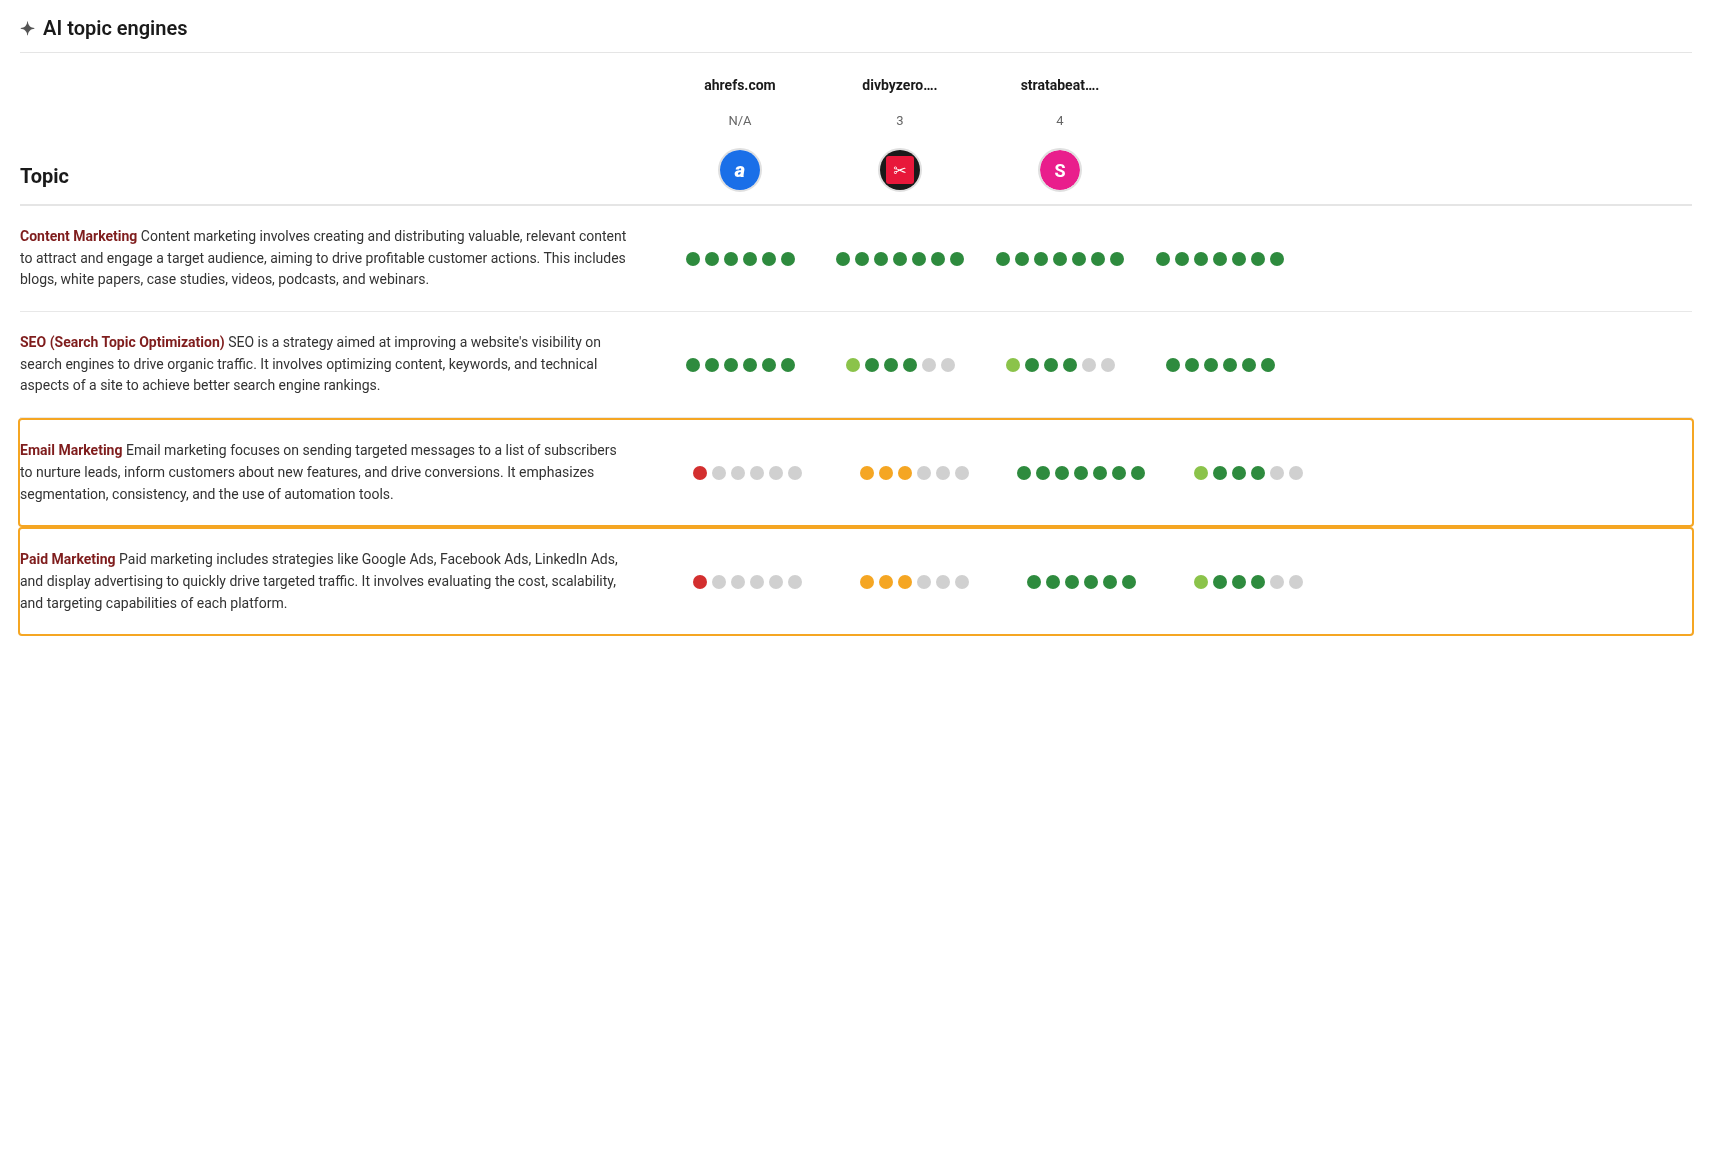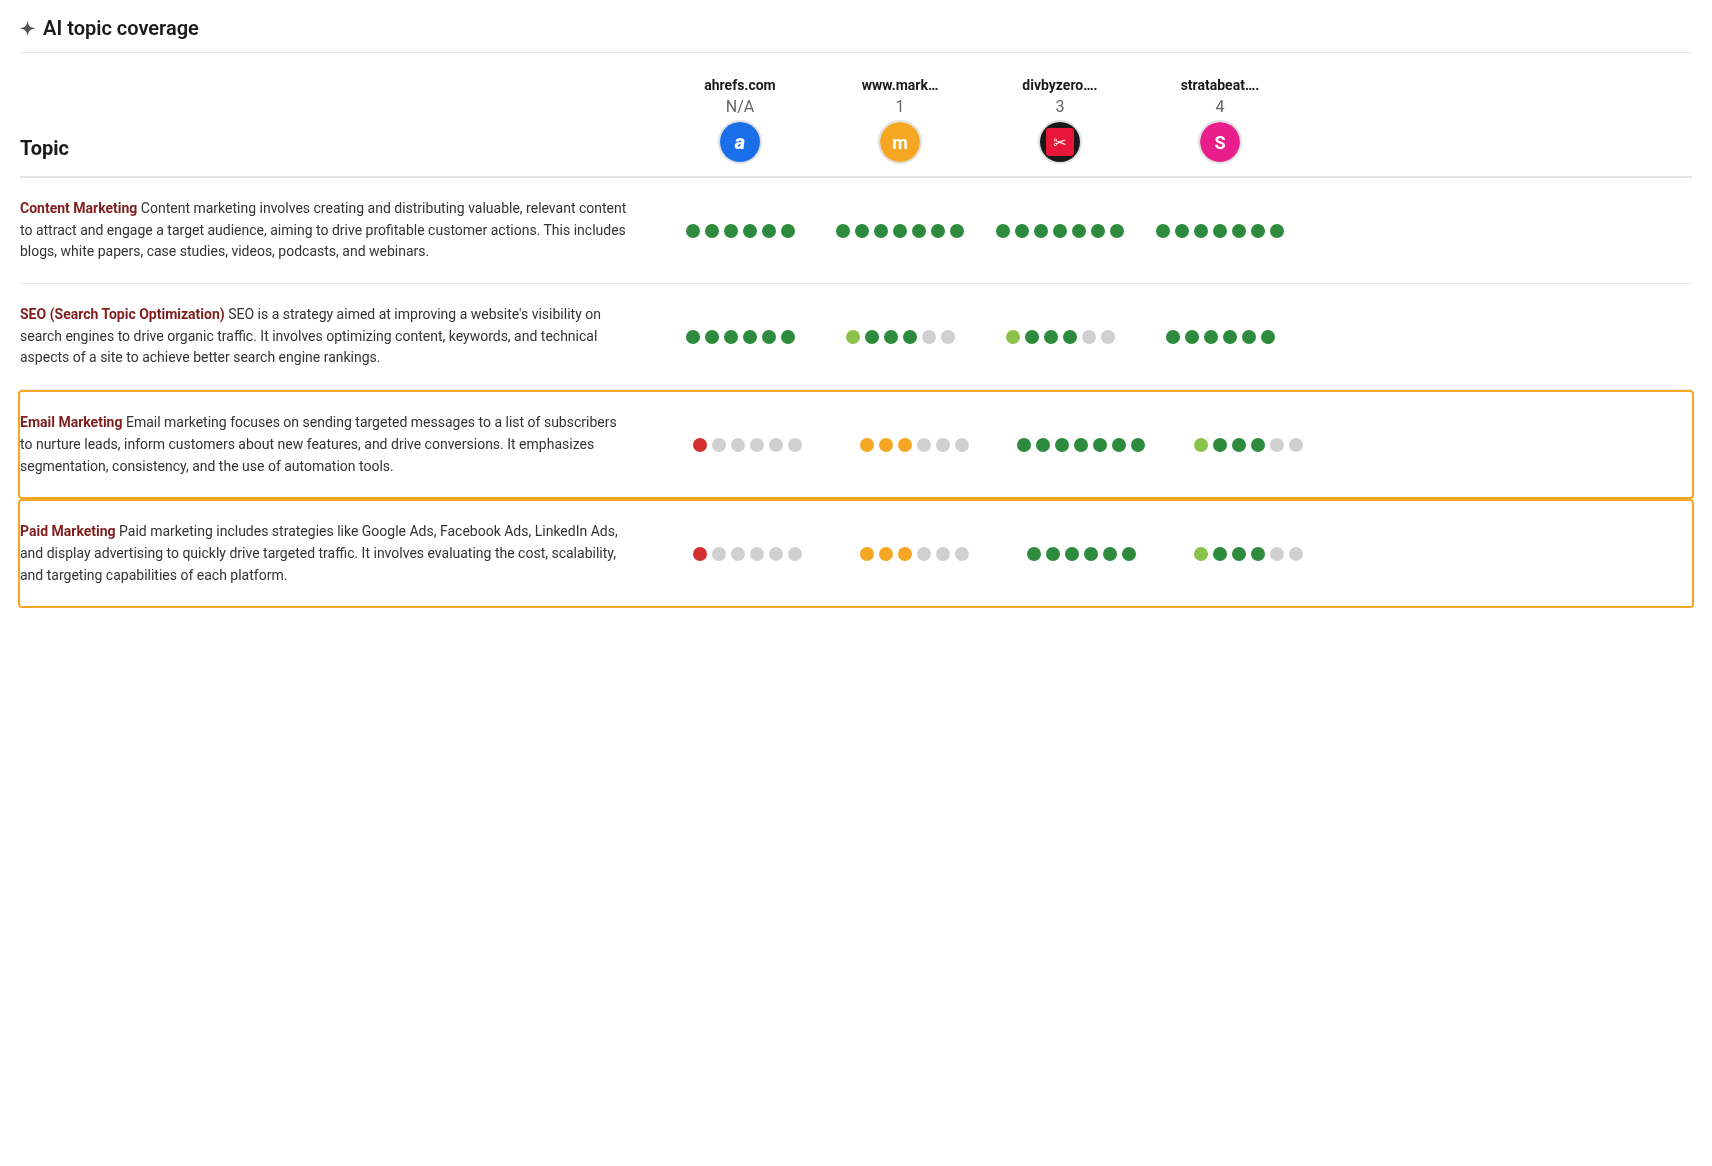--- a/index.html
+++ b/index.html
@@ -43,30 +43,30 @@
     .col-topic-header {
       font-weight: 700;
       font-size: 20px;
       color: #1a1a1a;
       padding-bottom: 4px;
     }
     .col-site-header {
       display: flex;
       flex-direction: column;
       align-items: center;
-      gap: 4px;
+      gap: 20px;
     }
     .site-domain {
       font-weight: 700;
       font-size: 14px;
       color: #1a1a1a;
       text-align: center;
     }
     .site-rank {
-      font-size: 16px;
+      font-size: 13px;
       color: #666;
     }
     .site-avatar {
       width: 44px;
       height: 44px;
       border-radius: 50%;
       background: #f0f0f0;
       display: flex;
       align-items: center;
       justify-content: center;
@@ -174,40 +174,33 @@
     .dot-red { background: #d32f2f; }
     .dot-gray { background: #d0d0d0; }
     .dot-olive { background: #8bc34a; }
   </style>
 </head>
 <body>
 
 <div class="page-container">
   <div class="page-title">
     <span class="ai-icon">✦</span>
-    <span>AI topic coverage</span>
+    <span>AI topic engines</span>
   </div>
 
   <div class="table-wrapper">
 
     <div class="table-header">
       <div class="col-topic-header">Topic</div>
 
     <div class="col-site-header">
           <div class="site-domain">ahrefs.com</div>
           <div class="site-rank">N/A</div>
           <div class="site-avatar">
             <div class="avatar-a">a</div>
-          </div>
-        </div>
-        <div class="col-site-header">
-          <div class="site-domain">www.mark…</div>
-          <div class="site-rank">1</div>
-          <div class="site-avatar">
-            <div class="avatar-m">m</div>
           </div>
         </div>
         <div class="col-site-header">
           <div class="site-domain">divbyzero….</div>
           <div class="site-rank">3</div>
           <div class="site-avatar">
             <div class="avatar-d">
               <div class="avatar-d-inner">
                 <span class="avatar-d-scissors">✂</span>
               </div>

